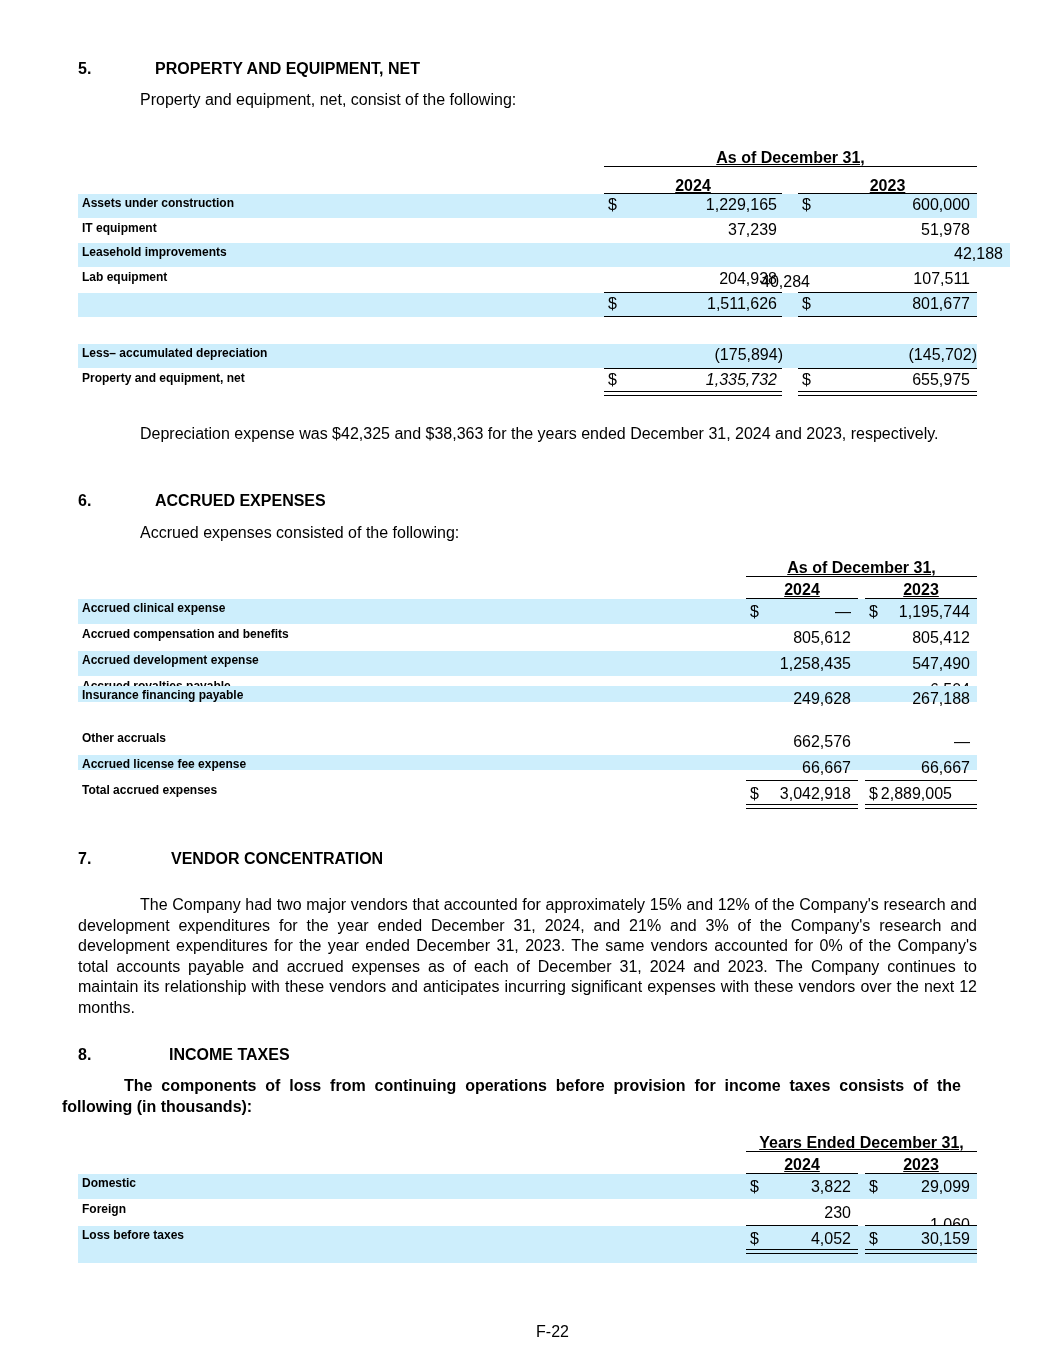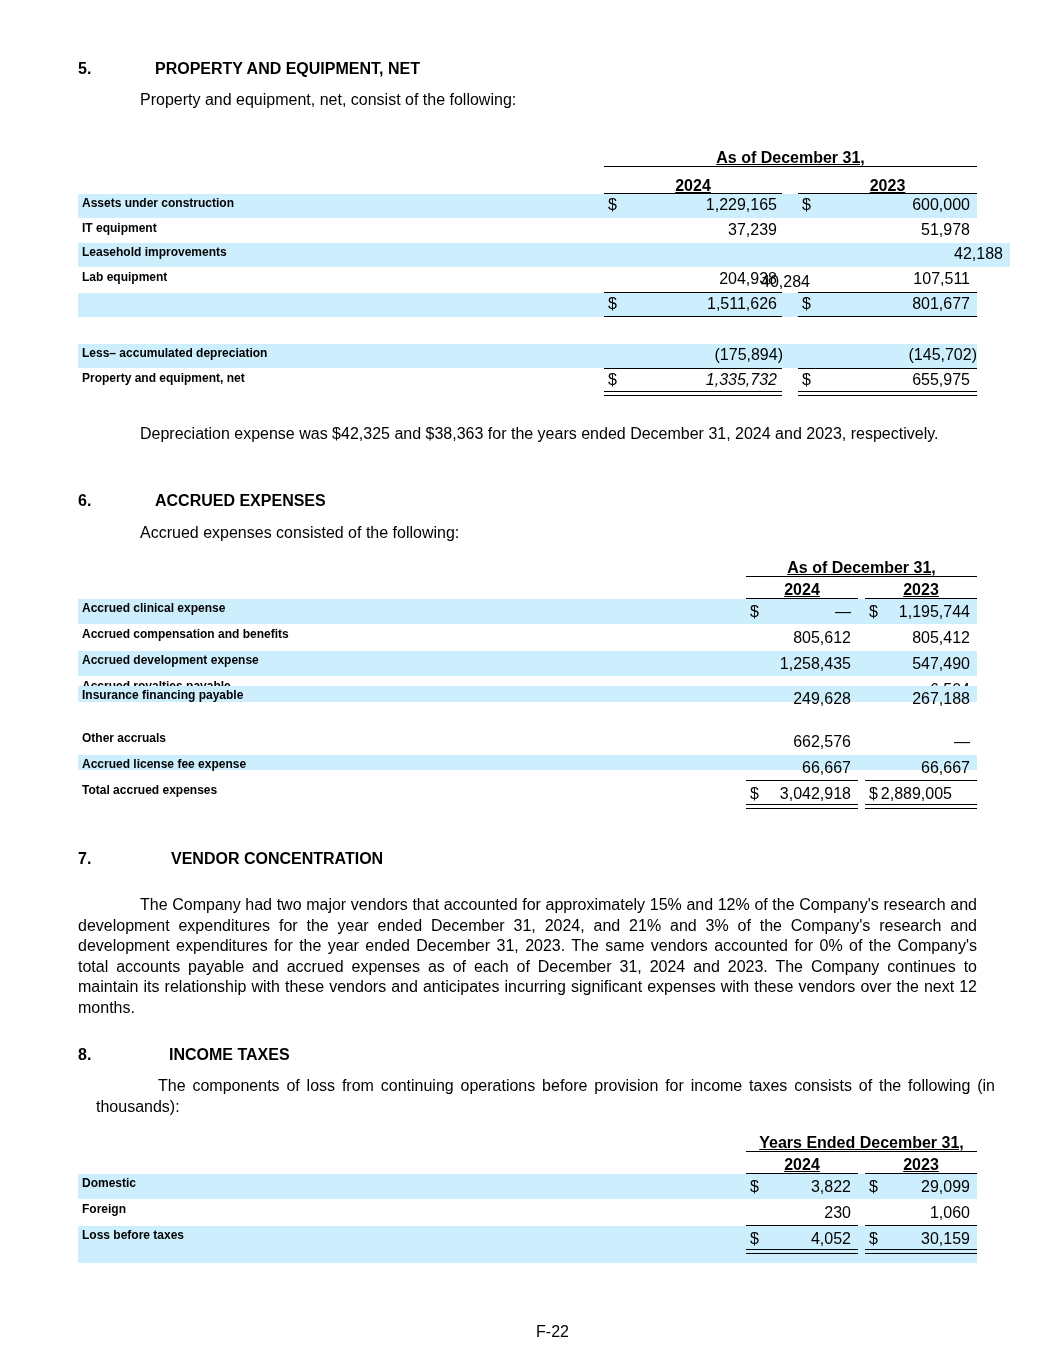--- a/index.html
+++ b/index.html
@@ -147,41 +147,41 @@
   <div class="dline" style="left:746px; top:804px; width:112px;"></div>
   <div class="dline" style="left:865px; top:804px; width:112px;"></div>
 </div>
 
 <div class="abs h" style="left:78px; top:850px;">7.</div>
 <div class="abs h" style="left:155px; top:850px;margin-left:16px;">VENDOR CONCENTRATION</div>
 <div class="abs p just" style="left:78px; top:895px; width:899px; text-indent:62px;">The Company had two major vendors that accounted for approximately 15% and 12% of the Company's research and development expenditures for the year ended December 31, 2024, and 21% and 3% of the Company's research and development expenditures for the year ended December 31, 2023. The same vendors accounted for 0% of the Company's total accounts payable and accrued expenses as of each of December 31, 2024 and 2023. The Company continues to maintain its relationship with these vendors and anticipates incurring significant expenses with these vendors over the next 12 months.</div>
 
 <div class="abs h" style="left:78px; top:1046px;">8.</div>
 <div class="abs h" style="left:169px; top:1046px;">INCOME TAXES</div>
-<div class="abs p just" style="left:96px; top:1076px; width:899px; text-indent:62px;">The components of loss from continuing operations before provision for income taxes consists of the following (in thousands):</div>
+<div class="abs p just" style="left:62px; top:1076px; width:899px; text-indent:62px;font-weight:bold;">The components of loss from continuing operations before provision for income taxes consists of the following (in thousands):</div>
 
 <div>
   <div class="hdr" style="left:746px; top:1134px; width:231px;">Years Ended December 31,</div>
   <div class="line" style="left:746px; top:1151px; width:231px;"></div>
   <div class="hdr" style="left:746px; top:1156px; width:112px;">2024</div>
   <div class="hdr" style="left:865px; top:1156px; width:112px;">2023</div>
   <div class="line" style="left:746px; top:1173px; width:112px;"></div>
   <div class="line" style="left:865px; top:1173px; width:112px;"></div>
 
   <div class="row shade" style="top:1174px; height:25px;">
     <span class="lbl">Domestic</span>
     <span class="cell" style="left:672px; top:4px;">$</span>
     <span class="cell r" style="right:126px; top:4px;">3,822</span>
     <span class="cell" style="left:791px; top:4px;">$</span>
     <span class="cell r" style="right:7px; top:4px;">29,099</span>
   </div>
   <div class="row" style="top:1200px; height:25px;">
     <span class="lbl">Foreign</span>
     <span class="cell r" style="right:126px; top:4px;">230</span>
-    <span class="cell r" style="right:7px; top:4px;margin-left:48px;">1,060</span>
+    <span class="cell r" style="right:7px; top:16px;margin-left:48px;">1,060</span>
   </div>
   <div class="line" style="left:746px; top:1225px; width:112px;"></div>
   <div class="line" style="left:865px; top:1225px; width:112px;"></div>
   <div class="row shade" style="top:1226px; height:37px;">
     <span class="lbl">Loss before taxes</span>
     <span class="cell" style="left:672px; top:4px;">$</span>
     <span class="cell r" style="right:126px; top:4px;">4,052</span>
     <span class="cell" style="left:791px; top:4px;">$</span>
     <span class="cell r" style="right:7px; top:4px;">30,159</span>
   </div>

